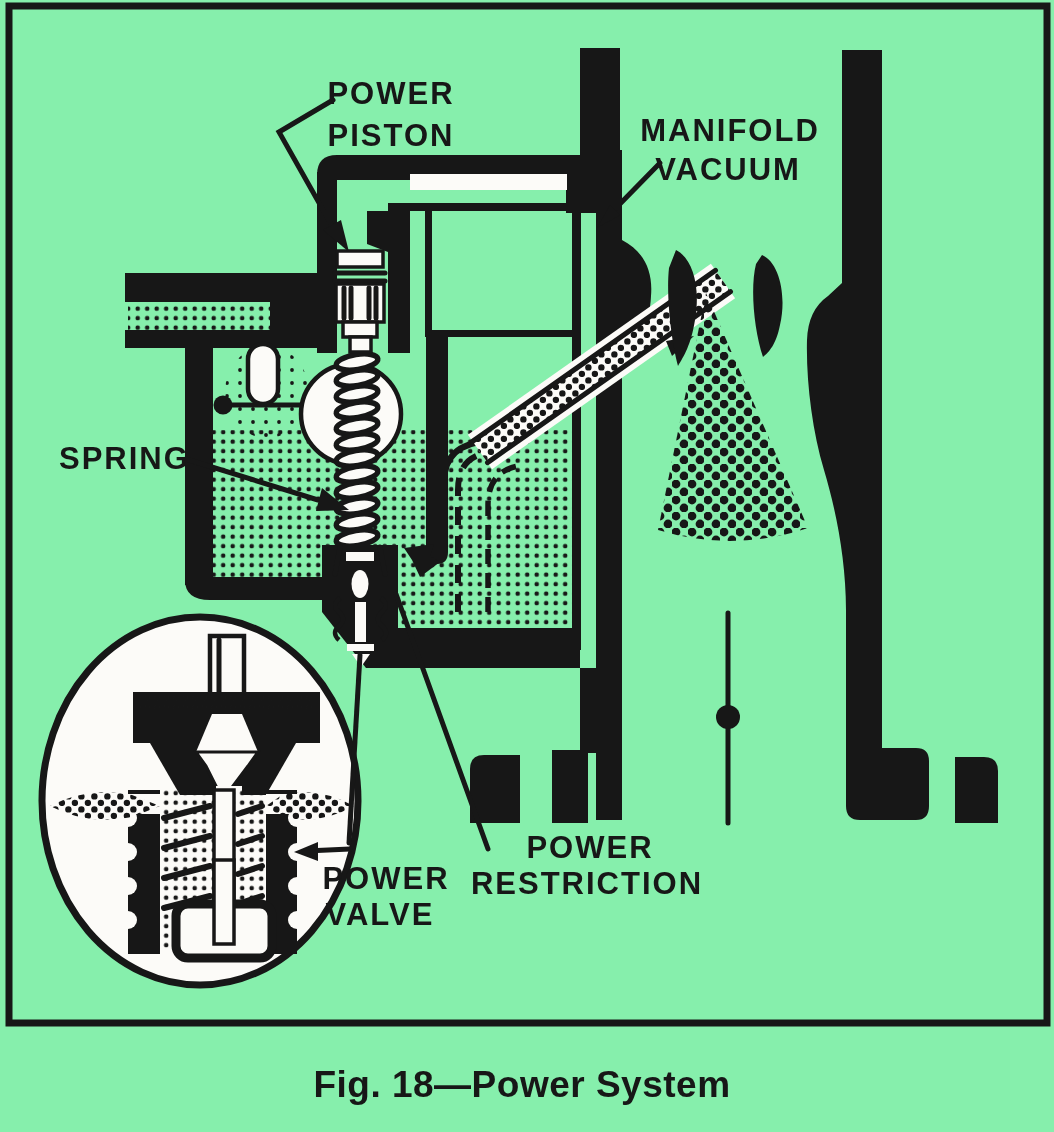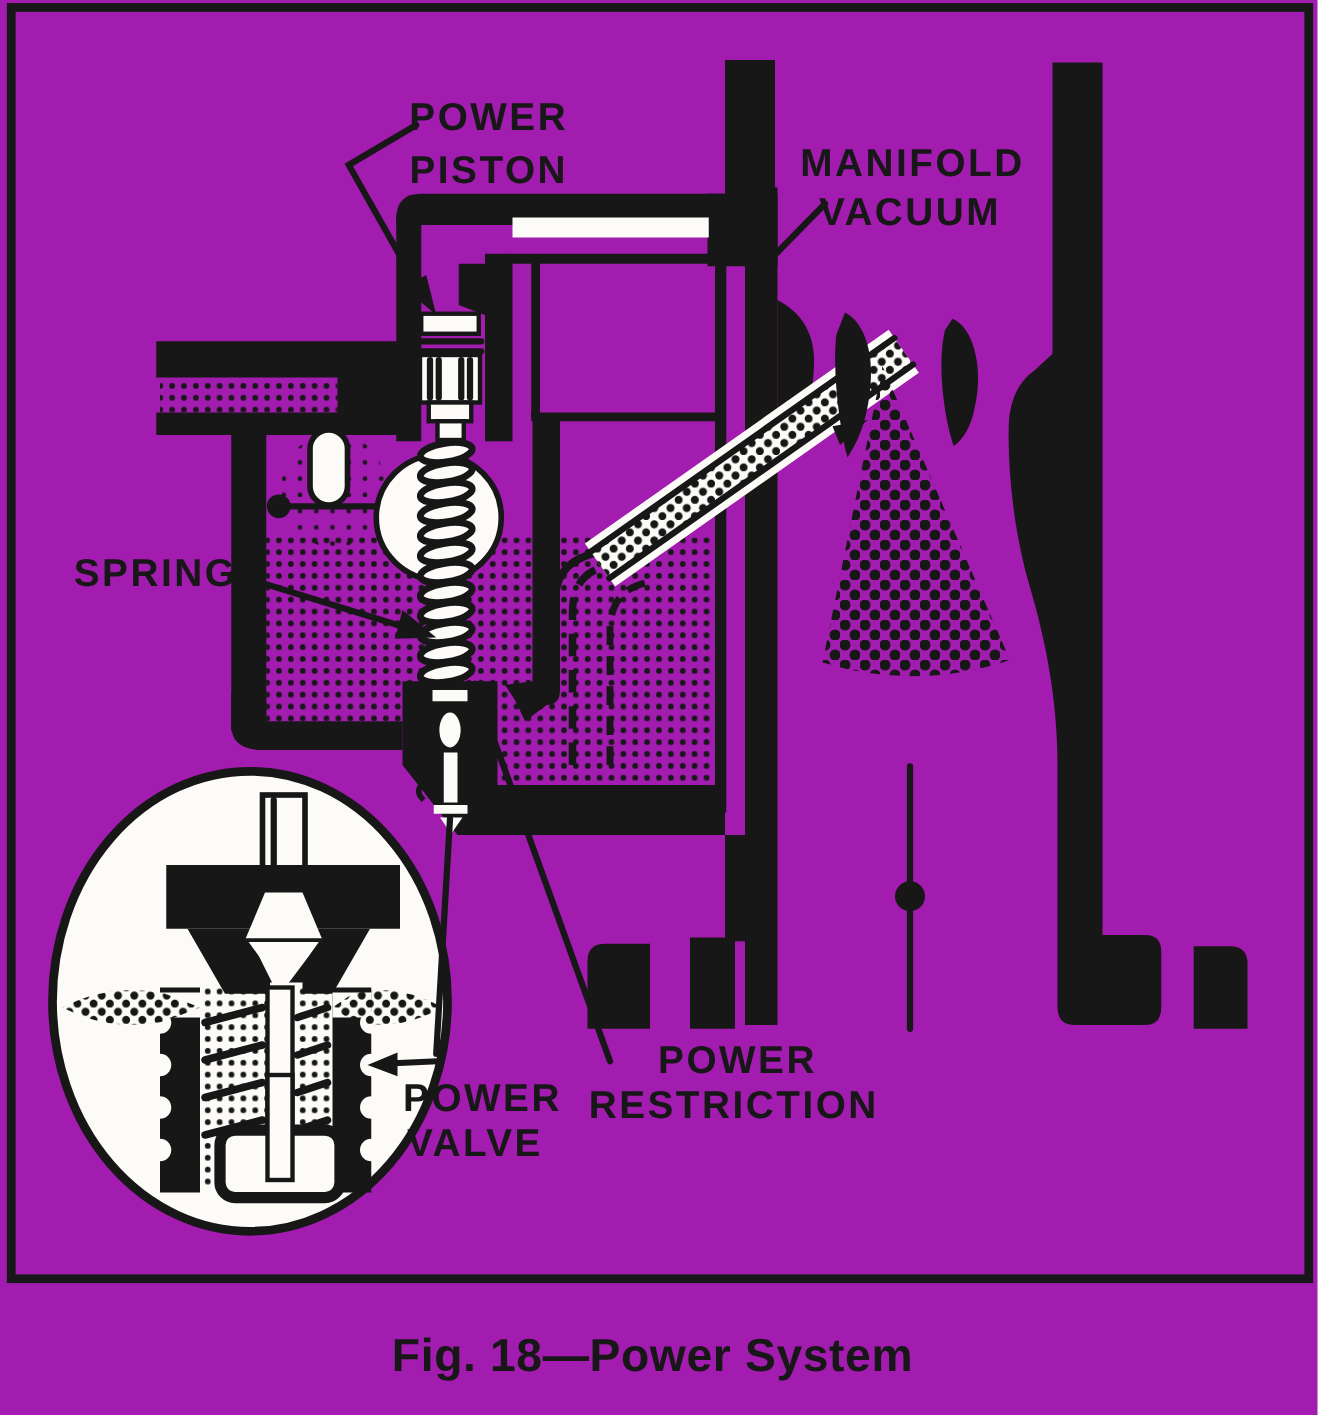--- a/index.html
+++ b/index.html
@@ -1,18 +1,18 @@
 <!DOCTYPE html>
 <html><head>
 <meta charset="utf-8">
 <style>
   html,body{margin:0;padding:0;background:#e8e8e4;}
   .stage{
     position:relative;width:1054px;height:1132px;margin:0 auto;
-    background:#a21caf;overflow:hidden;
+    background:#86efac;overflow:hidden;
     font-family:"Liberation Sans","DejaVu Sans",sans-serif;
   }
   svg{position:absolute;left:0;top:0;display:block;}
   text{fill:#171717;}
   .lbl{font-weight:700;font-size:31px;letter-spacing:2px;}
   .cap{font-weight:700;font-size:37px;letter-spacing:0.5px;}
   .ink{fill:#171717;}
   .paper{fill:#fcfbf8;}
   .ln{stroke:#171717;stroke-width:5;fill:none;stroke-linecap:round;}
   .thin{stroke:#171717;fill:none;}

